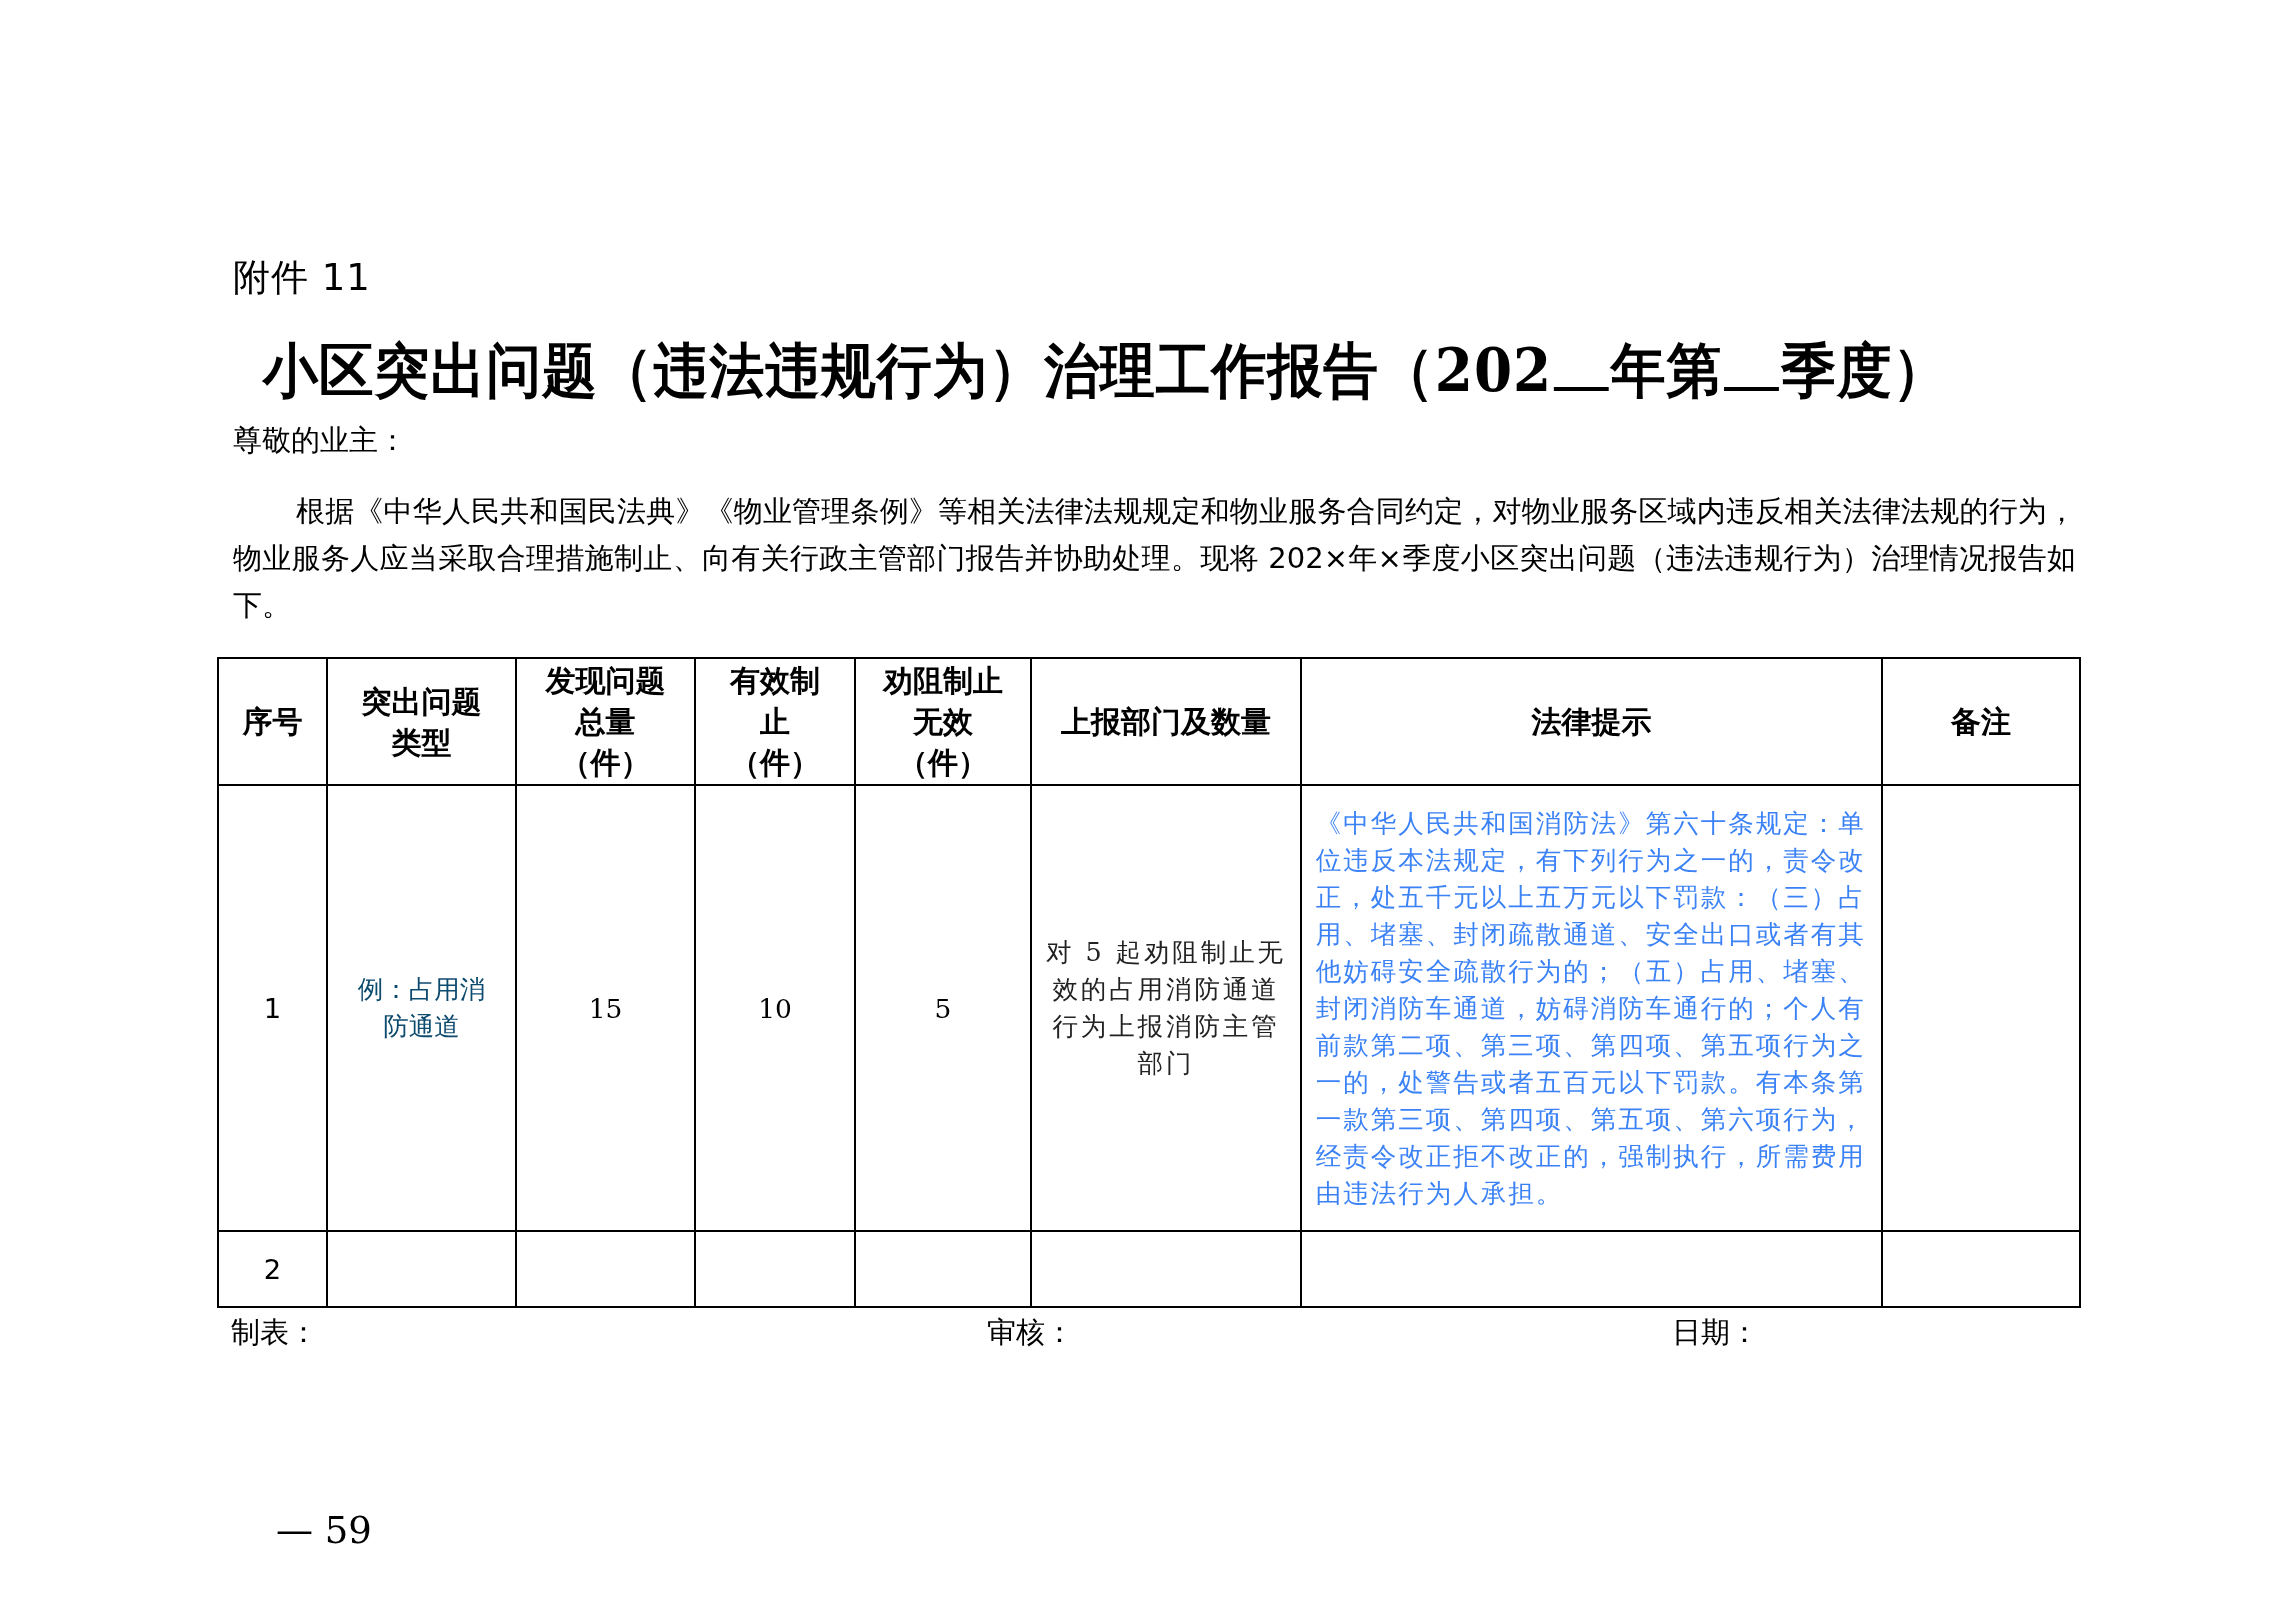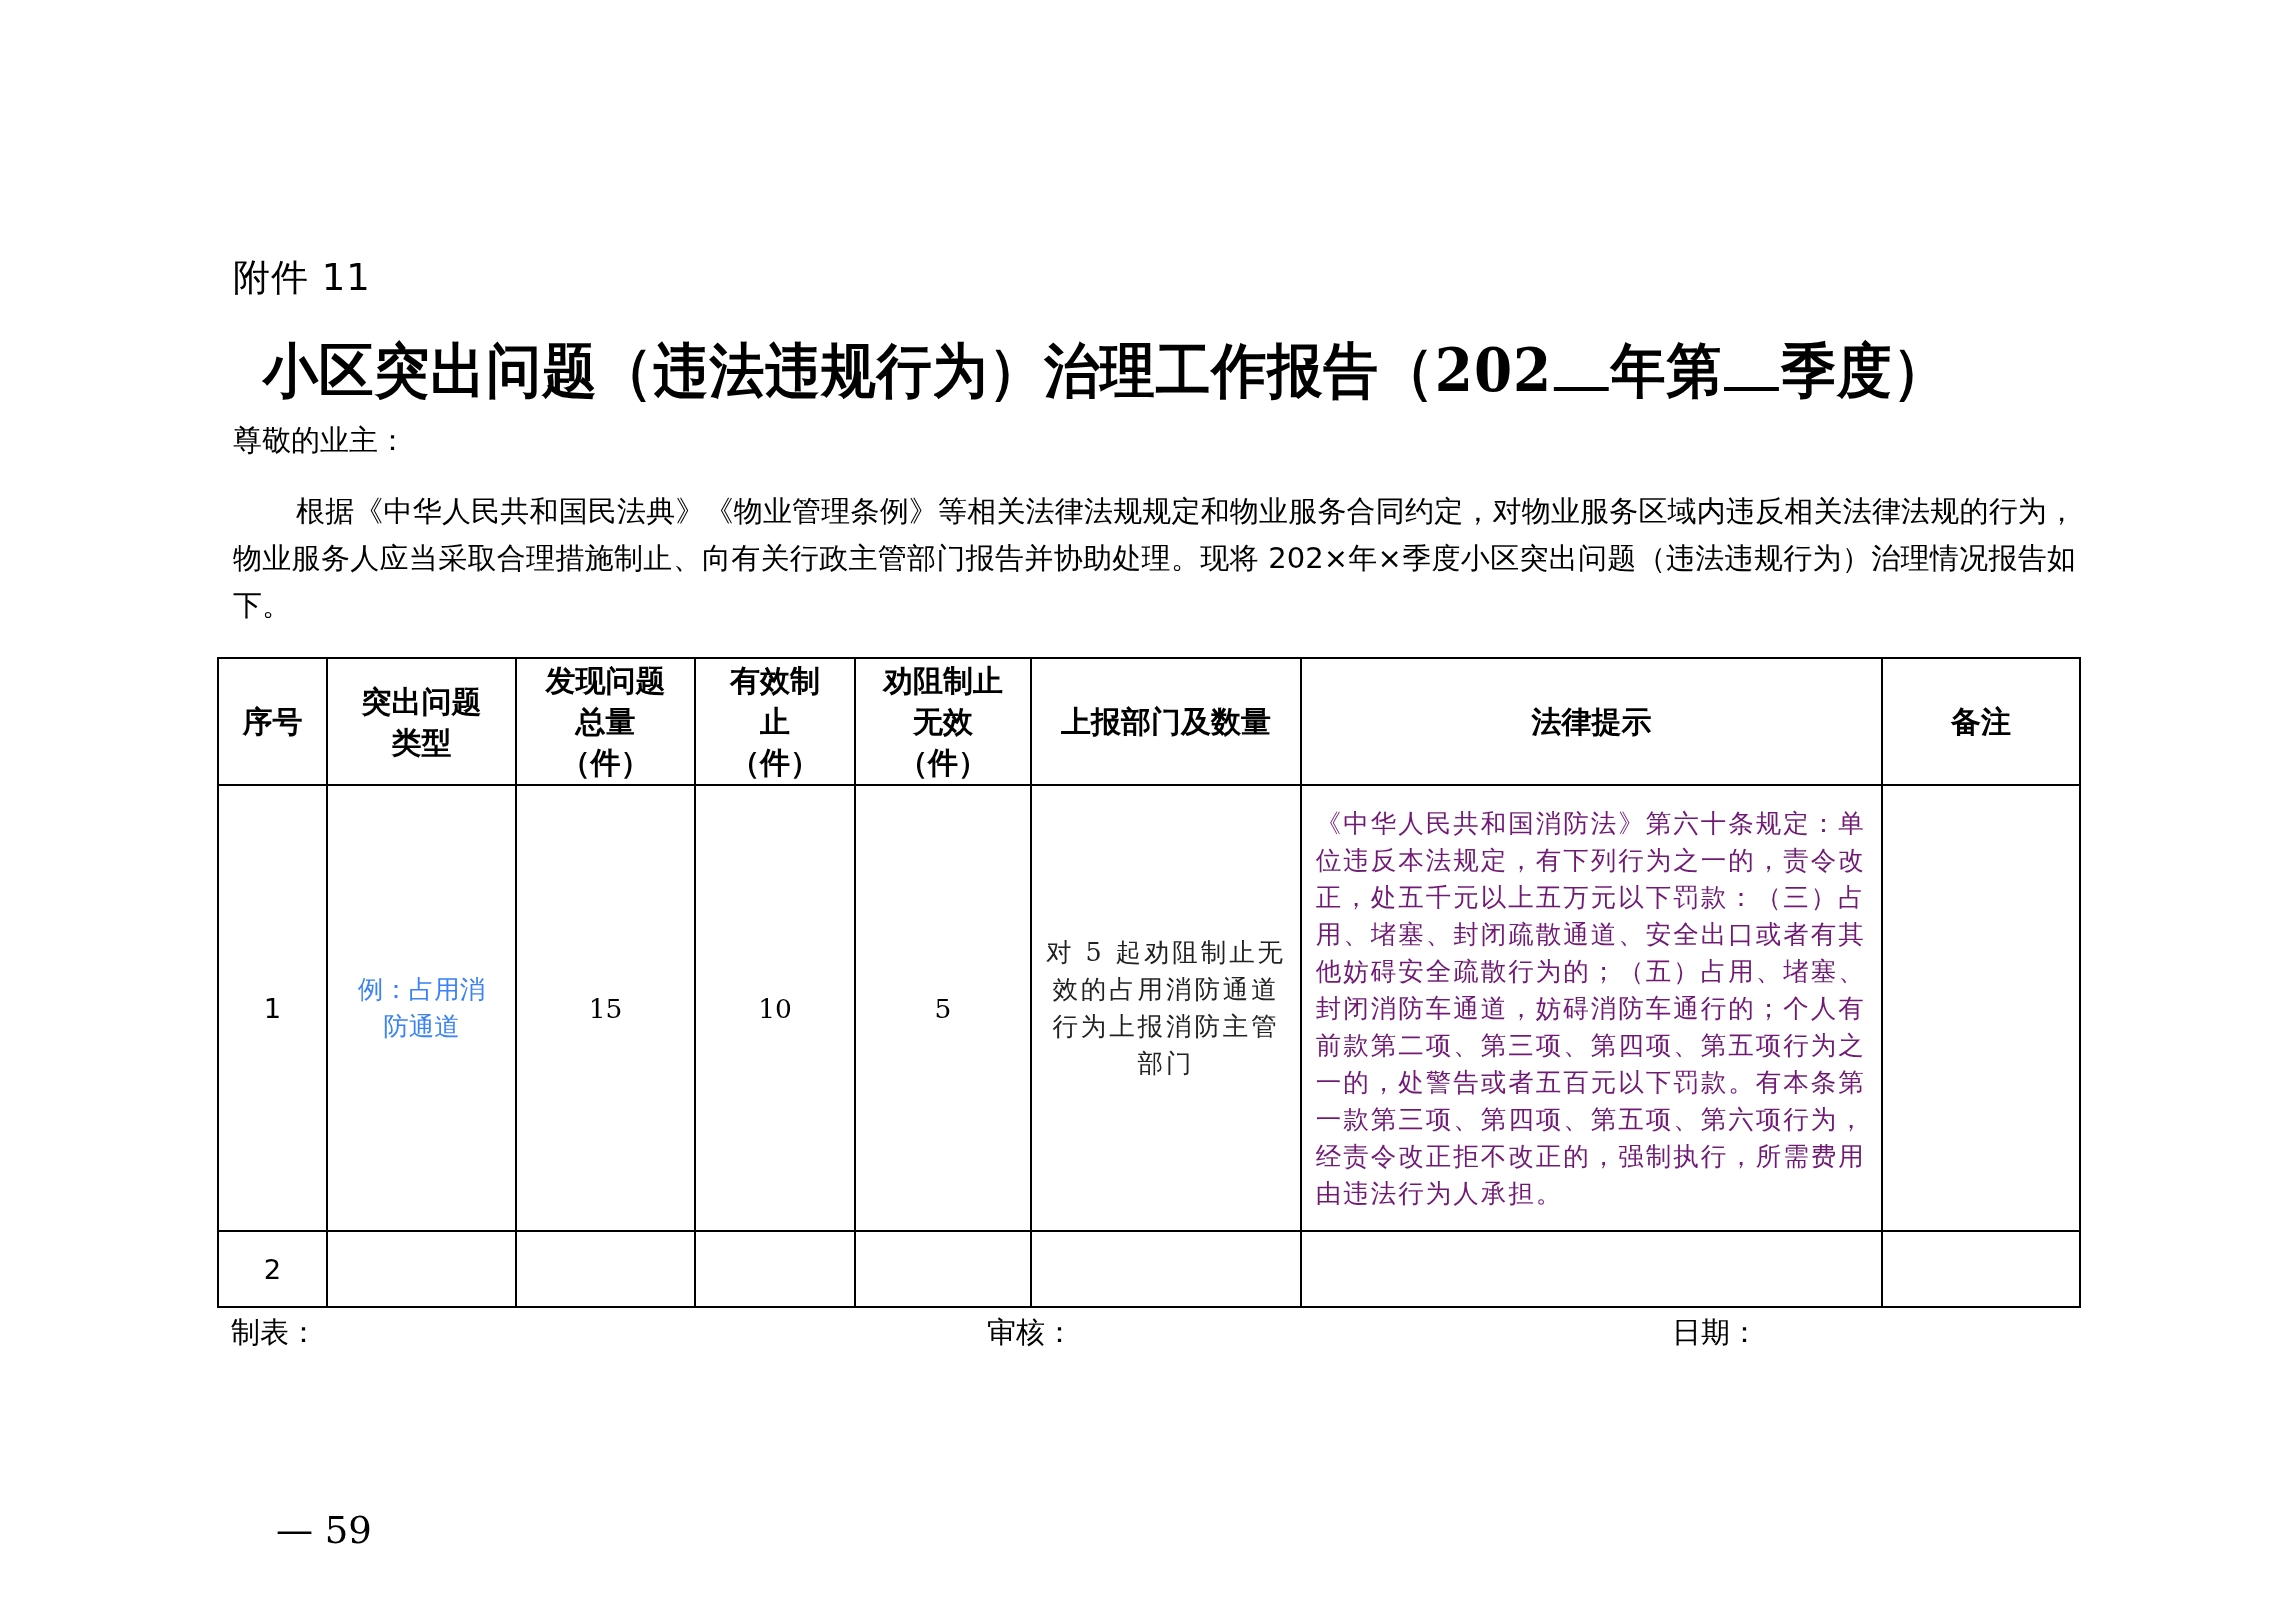--- a/index.html
+++ b/index.html
@@ -11,23 +11,23 @@
   #title .blank { display:inline-block; width:59px; border-bottom:4.9px solid #000; height:59px; vertical-align:baseline; margin:0 2px; }
   #salutation { position:absolute; left:233px; top:421px; font-size:29px; }
   #paragraph { position:absolute; left:233px; top:488px; width:1843px; font-size:29px; line-height:47px; text-indent:63px; text-align:justify; }
   #report-table { position:absolute; left:217px; top:657px; border-collapse:collapse; table-layout:fixed; }
   #report-table td, #report-table th { border:2.9px solid #000; padding:0; text-align:center; vertical-align:middle; }
   #report-table th { font-family:"DejaVu Sans", "Liberation Sans", sans-serif; font-weight:bold; font-size:30px; line-height:41px; }
   #report-table td { font-family:"DejaVu Serif", "Liberation Serif", serif; font-size:26.5px; }
   .row-head { height:127px; }
   .row-1 { height:446px; }
   .row-2 { height:76px; }
-  .cell-type { line-height:37px; padding:0 21.6px !important; color:#3b82f6; font-size:25.5px !important; }
+  .cell-type { line-height:37px; padding:0 21.6px !important; color:#0c4a6e; font-size:25.5px !important; }
   .cell-dept { text-align:right; line-height:37px; padding:0 13.7px !important; color:#222; letter-spacing:2.9px; font-size:25.5px !important; }
-  .cell-law { text-align:left !important; line-height:37px; padding:0 13.7px !important; color:#701a75; letter-spacing:2px; font-size:25.5px !important; }
+  .cell-law { text-align:left !important; line-height:37px; padding:0 13.7px !important; color:#3b82f6; letter-spacing:2px; font-size:25.5px !important; }
   .num-seq { font-family:"DejaVu Sans", "Liberation Sans", sans-serif !important; font-size:27.4px !important; }
   #footer-made, #footer-review, #footer-date { position:absolute; top:1313px; font-size:29px; font-family:Liberation Serif, serif; }
   #footer-made { left:231px; }
   #footer-review { left:987px; }
   #footer-date { left:1672px; }
   #page-number { position:absolute; left:276px; top:1509px; font-size:37px; }
 </style>
 </head>
 <body>
 

